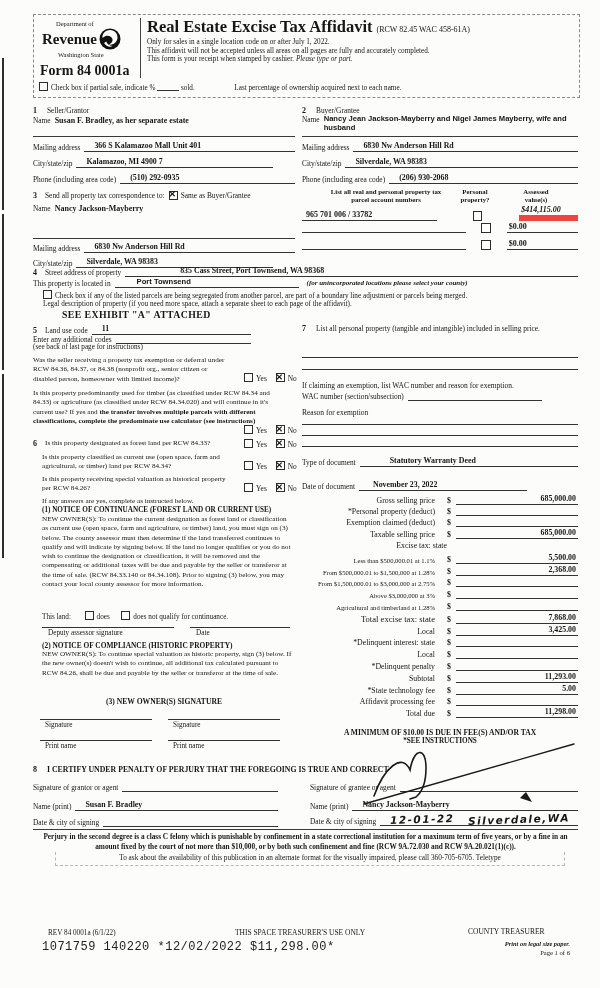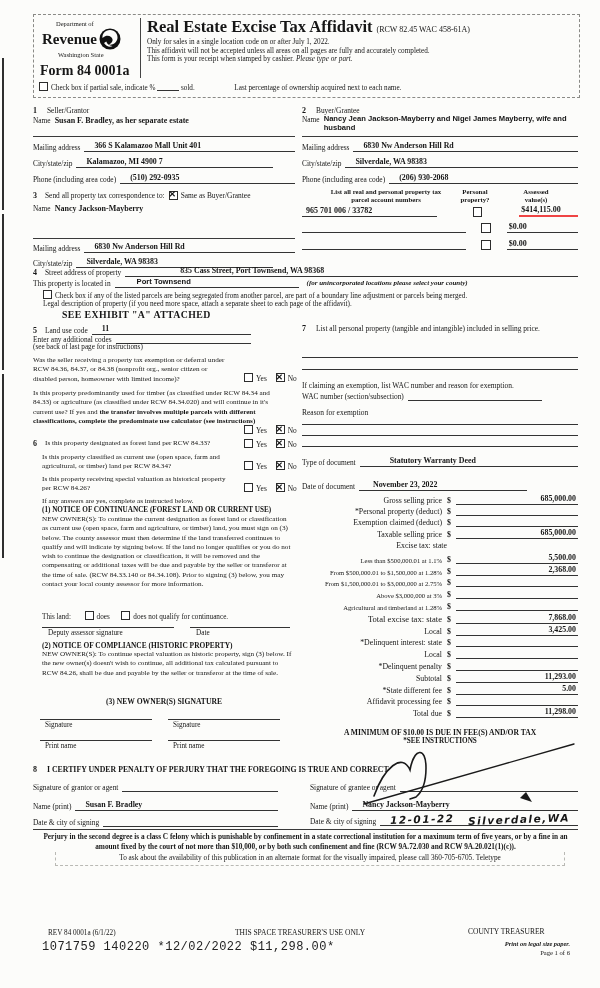--- a/index.html
+++ b/index.html
@@ -11,21 +11,21 @@
   .fr{display:flex;align-items:flex-end;font-size:7.4px;line-height:9px;}
   .lb{white-space:nowrap;padding-right:4px;}
   .fill{flex:1;border-bottom:1px solid #333;font-weight:bold;font-size:7.9px;padding:0 2px 1px 10px;white-space:nowrap;min-height:8px;}
   .sans{font-family:"Liberation Sans",sans-serif;font-size:7.6px;}
   .cb{display:inline-block;width:7px;height:7px;border:1px solid #2c2c2c;vertical-align:-1px;margin:0 3px 0 0;position:relative;background:#fff;}
   .cb.ck::after{content:"✕";position:absolute;left:-1px;top:-2px;font-size:8.5px;font-weight:bold;color:#111;}
   .yn{font-size:7.4px;white-space:nowrap;}
   .yn .cb{margin-left:7px;}
   .para{font-size:7.15px;line-height:9.3px;text-align:left;}
   .taxrow{left:302px;width:276px;display:flex;align-items:flex-end;}
-  .tl{flex:1;text-align:right;padding-right:5px;font-size:7.8px;white-space:nowrap;}
+  .tl{flex:1;text-align:right;padding-right:12px;font-size:7.8px;white-space:nowrap;}
   .tl.sm{font-size:6.6px;}
   .dol{width:9px;font-weight:bold;font-size:7.8px;}
   .tv{width:118px;border-bottom:1px solid #333;text-align:right;font-weight:bold;font-size:7.9px;padding:0 2px 1px 2px;min-height:8px;}
   .scan{position:absolute;left:2px;width:2px;background:#2e2e2e;}
   .hand{font-family:"DejaVu Sans",sans-serif;font-style:italic;font-weight:bold;font-size:10.5px;letter-spacing:1.5px;}
   .ulseg{border-top:1px solid #333;height:0;}
   .ctr{text-align:center;}
 </style>
 </head>
 <body>
@@ -145,21 +145,21 @@
   <div class="a b ctr" style="left:502px;top:188px;width:68px;font-size:6.8px;line-height:7.8px;">
     <div>Assessed</div>
       <div>value(s)</div>
   </div>
 
   <div class="a" style="left:302px;top:205px;width:276px;display:flex;align-items:flex-end;gap:12px;">
     <span class="b s8" style="width:160px;border-bottom:1px solid #333;padding:0 2px 1px 4px;min-height:8px;">965 701 006 / 33782</span>
     <span style="width:15px;"></span>
       <span class="cb" style="width:8px;height:8px;"></span>
       <span style="width:13px;"></span>
-    <span class="b s8" style="width:68px;border-bottom:2px solid #ef4444;padding:0 2px 1px 2px;min-height:8px;">$414,115.00</span>
+    <span class="b s8" style="width:68px;border-bottom:6px solid #ef4444;padding:0 2px 1px 2px;min-height:8px;font-style:italic;">$414,115.00</span>
   </div>
   <div class="a" style="left:302px;top:222px;width:276px;display:flex;align-items:flex-end;">
     <span class="b s8" style="width:160px;border-bottom:1px solid #333;padding:0 2px 1px 4px;min-height:8px;"></span>
     <span style="width:15px;"></span>
       <span class="cb" style="width:8px;height:8px;"></span>
       <span style="width:13px;"></span>
     <span class="b s8" style="width:68px;border-bottom:1px solid #333;padding:0 2px 1px 2px;min-height:8px;">$0.00</span>
   </div>
   <div class="a" style="left:302px;top:239px;width:276px;display:flex;align-items:flex-end;">
     <span class="b s8" style="width:160px;border-bottom:1px solid #333;padding:0 2px 1px 4px;min-height:8px;"></span>
@@ -358,21 +358,21 @@
       <span class="tl">*Delinquent penalty</span>
       <span class="dol">$</span>
       <span class="tv"></span>
     </div>
   <div class="a taxrow" style="top:672px;">
       <span class="tl">Subtotal</span>
       <span class="dol">$</span>
       <span class="tv">11,293.00</span>
     </div>
   <div class="a taxrow" style="top:684px;">
-      <span class="tl">*State different fee</span>
+      <span class="tl">*State technology fee</span>
       <span class="dol">$</span>
       <span class="tv">5.00</span>
     </div>
   <div class="a taxrow" style="top:696px;">
       <span class="tl">Affidavit processing fee</span>
       <span class="dol">$</span>
       <span class="tv"></span>
     </div>
   <div class="a taxrow" style="top:707px;">
       <span class="tl">Total due</span>

